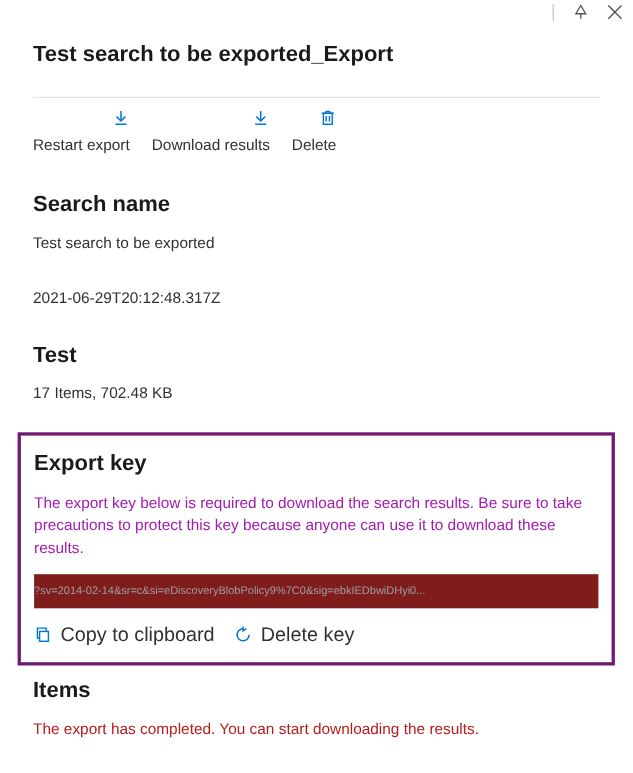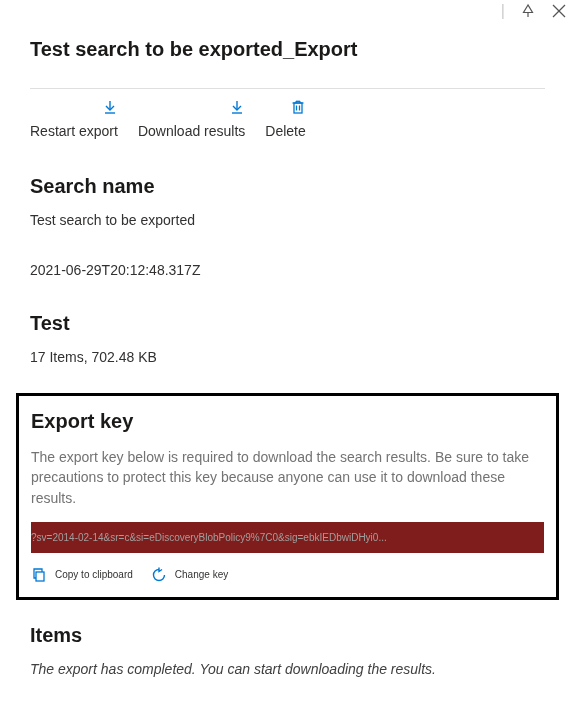--- a/index.html
+++ b/index.html
@@ -66,61 +66,60 @@
       font-weight: 600;
       color: #1b1a19;
       margin-bottom: 14px;
     }
     .section-value {
       font-size: 14px;
       color: #323130;
       margin-bottom: 34px;
     }
     .export-box {
-      border: 3px solid #000000;
+      border: 3px solid #701a75;
       padding: 14px 12px 14px 12px;
-      margin: -6px -14px 24px -14px;
+      margin: -6px -14px 12px -14px;
     }
     .export-desc {
       font-size: 14px;
       line-height: 1.45;
-      color: #737373;
+      color: #a21caf;
       margin-bottom: 14px;
     }
     .key-readout {
       background: #7f1d1d;
       padding: 10px 0;
       font-size: 10px;
       color: #a19f9d;
       white-space: nowrap;
       overflow: hidden;
       text-overflow: ellipsis;
       margin-bottom: 14px;
     }
     .key-actions {
       display: flex;
       align-items: center;
       gap: 18px;
-      font-size: 10px;
+      font-size: 18px;
     }
     .key-action-btn {
       display: inline-flex;
       align-items: center;
       gap: 8px;
       cursor: pointer;
       color: #323130;
     }
     .key-action-btn .icon {
       color: #0078d4;
       display: inline-flex;
     }
     .status-text {
       font-size: 14px;
-      color: #404040;
-      font-style: italic;
+      color: #b91c1c;
     }
     svg { display: block; }
   </style>
 </head>
 <body>
 
 <div class="top-icons">
   <span style="color:#ccc;">|</span>
   <span>
     <svg width="18" height="18" viewBox="0 0 24 24" fill="none" stroke="#555" stroke-width="1.6">
@@ -205,21 +204,21 @@
         </span>
         <span>Copy to clipboard</span>
       </div>
       <div class="key-action-btn">
         <span class="icon">
           <svg width="16" height="16" viewBox="0 0 16 16" fill="none" stroke="#0078d4" stroke-width="1.4">
             <path d="M 8 2.5 A 5.5 5.5 0 1 0 13.5 8"></path>
             <polyline points="8,0.5 8,4.5 11,2.5"></polyline>
           </svg>
         </span>
-        <span>Change key</span>
+        <span>Delete key</span>
       </div>
     </div>
   </div>
 
   <div>
     <div class="section-label">Items</div>
     <div class="status-text">The export has completed. You can start downloading the results.</div>
   </div>
 </div>
 

